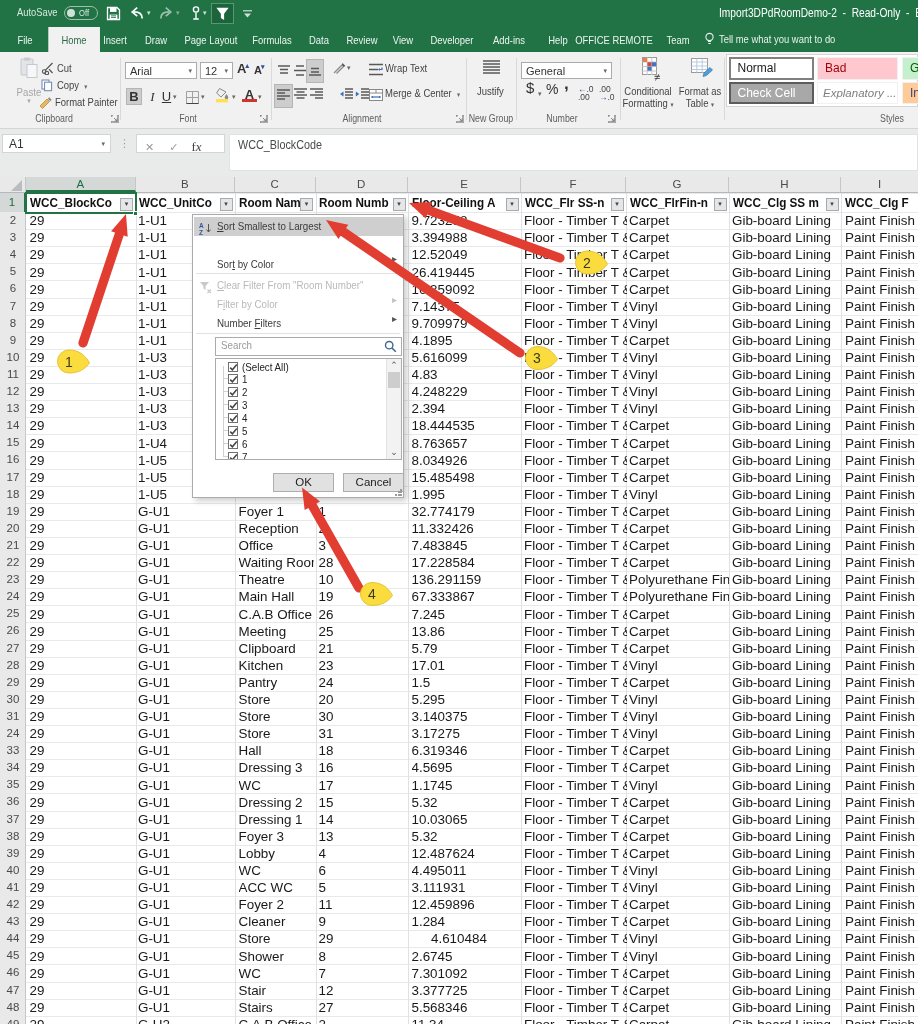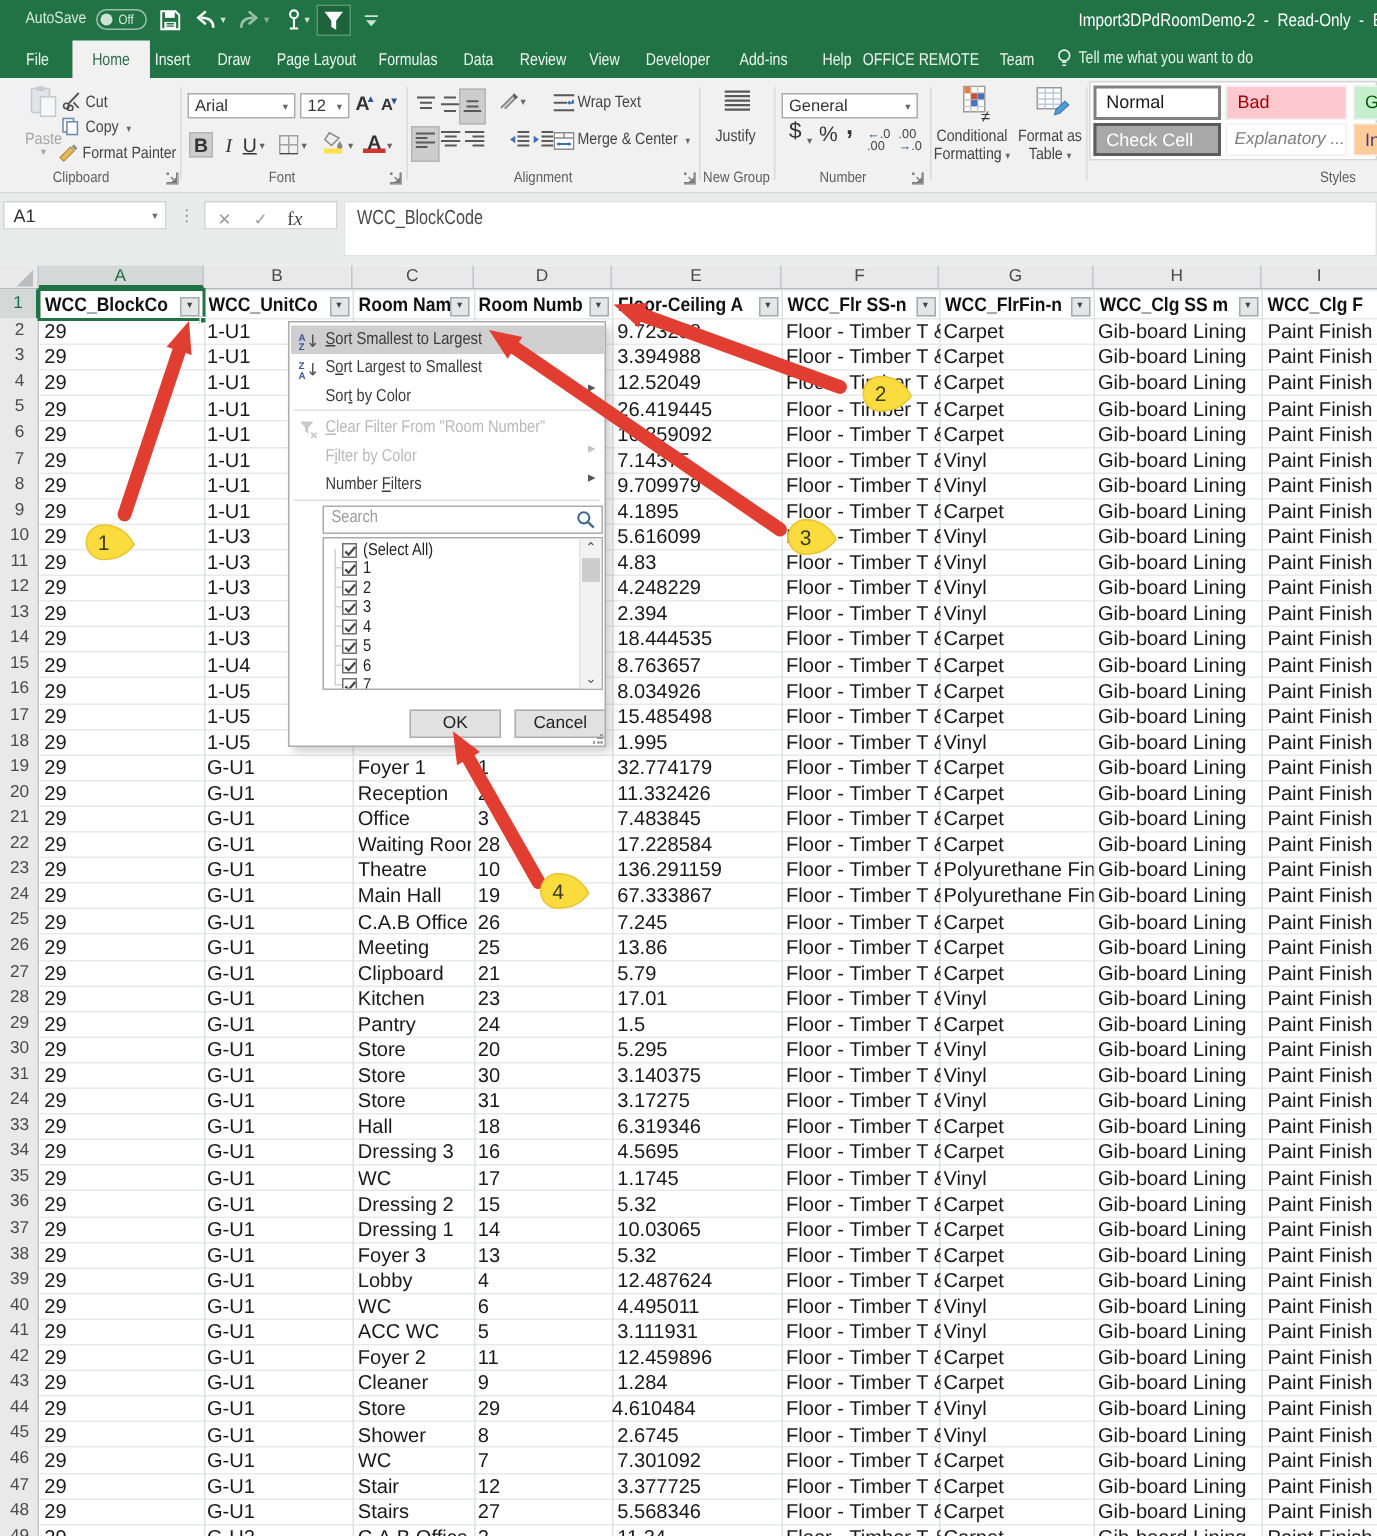--- a/index.html
+++ b/index.html
@@ -826,21 +826,21 @@
       <div class="c" style="left:318.5px;top:737.3px;width:87px">9</div>
       <div class="c" style="left:411.5px;top:737.3px;width:108px">1.284</div>
       <div class="c" style="left:524px;top:737.3px;width:102.5px">Floor - Timber T &amp;</div>
       <div class="c" style="left:629px;top:737.3px;width:100px">Carpet</div>
       <div class="c" style="left:732px;top:737.3px;width:107px">Gib-board Lining</div>
       <div class="c" style="left:845px;top:737.3px;width:73px">Paint Finish</div>
       <div class="c" style="left:29.5px;top:754.4px;width:104px">29</div>
       <div class="c" style="left:138px;top:754.4px;width:95px">G-U1</div>
       <div class="c" style="left:238.5px;top:754.4px;width:75px">Store</div>
       <div class="c" style="left:318.5px;top:754.4px;width:87px">29</div>
-      <div class="c" style="left:408px;top:754.4px;width:108px">4.610484</div>
+      <div class="c" style="left:431px;top:754.4px;width:108px">4.610484</div>
       <div class="c" style="left:524px;top:754.4px;width:102.5px">Floor - Timber T &amp;</div>
       <div class="c" style="left:629px;top:754.4px;width:100px">Vinyl</div>
       <div class="c" style="left:732px;top:754.4px;width:107px">Gib-board Lining</div>
       <div class="c" style="left:845px;top:754.4px;width:73px">Paint Finish</div>
       <div class="c" style="left:29.5px;top:771.5px;width:104px">29</div>
       <div class="c" style="left:138px;top:771.5px;width:95px">G-U1</div>
       <div class="c" style="left:238.5px;top:771.5px;width:75px">Shower</div>
       <div class="c" style="left:318.5px;top:771.5px;width:87px">8</div>
       <div class="c" style="left:411.5px;top:771.5px;width:108px">2.6745</div>
       <div class="c" style="left:524px;top:771.5px;width:102.5px">Floor - Timber T &amp;</div>
@@ -888,29 +888,20 @@
 <div id="menu">
  <div class="mi hi" style="top:2px">
         <span class="mico">
    <svg width="13" height="13" viewBox="0 0 13 13">
             <text x="0" y="6" font-size="6.5" font-weight="bold" fill="#3953a4">A</text>
             <text x="0" y="12.5" font-size="6.5" font-weight="bold" fill="#3953a4">Z</text>
             <path d="M9.5 2v8M9.5 10l-2-2.4M9.5 10l2-2.4" stroke="#555" fill="none"></path>
           </svg></span>
   <span class="mtx"><u>S</u>ort Smallest to Largest</span>
       </div>
- <div class="mi" style="top:21.2px">
-        <span class="mico">
-   <svg width="13" height="13" viewBox="0 0 13 13">
-            <text x="0" y="6" font-size="6.5" font-weight="bold" fill="#3953a4">Z</text>
-            <text x="0" y="12.5" font-size="6.5" font-weight="bold" fill="#3953a4">A</text>
-            <path d="M9.5 2v8M9.5 10l-2-2.4M9.5 10l2-2.4" stroke="#555" fill="none"></path>
-          </svg></span>
-  <span class="mtx">S<u>o</u>rt Largest to Smallest</span>
-      </div>
  <div class="mi" style="top:40.4px">
         <span class="mtx">Sor<u>t</u> by Color</span>
         <span class="sub">▸</span>
       </div>
  <div class="msep" style="top:58px"></div>
  <div class="mi" style="top:61.4px">
         <span class="mico">
    <svg width="13" height="13" viewBox="0 0 13 13">
             <path d="M1 1h9L6.6 5v4l-2.2-1.4V5Z" fill="#c9c9c9"></path>
             <path d="M8.5 8.5l3.5 3.5M12 8.5 8.5 12" stroke="#c9c9c9" stroke-width="1.2"></path>

